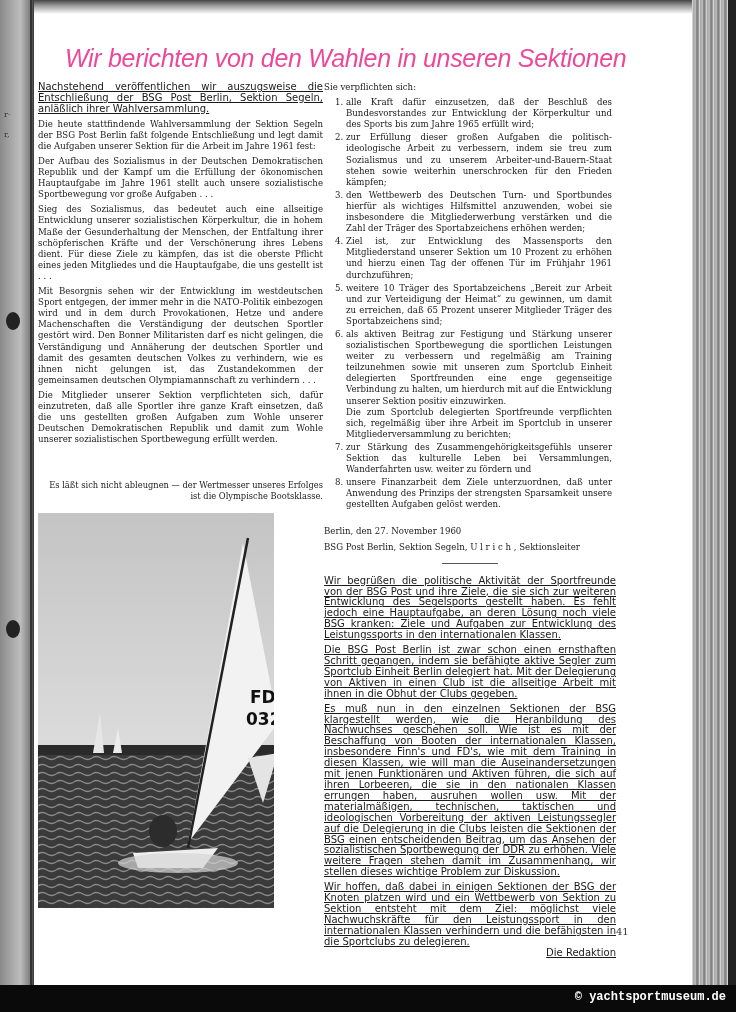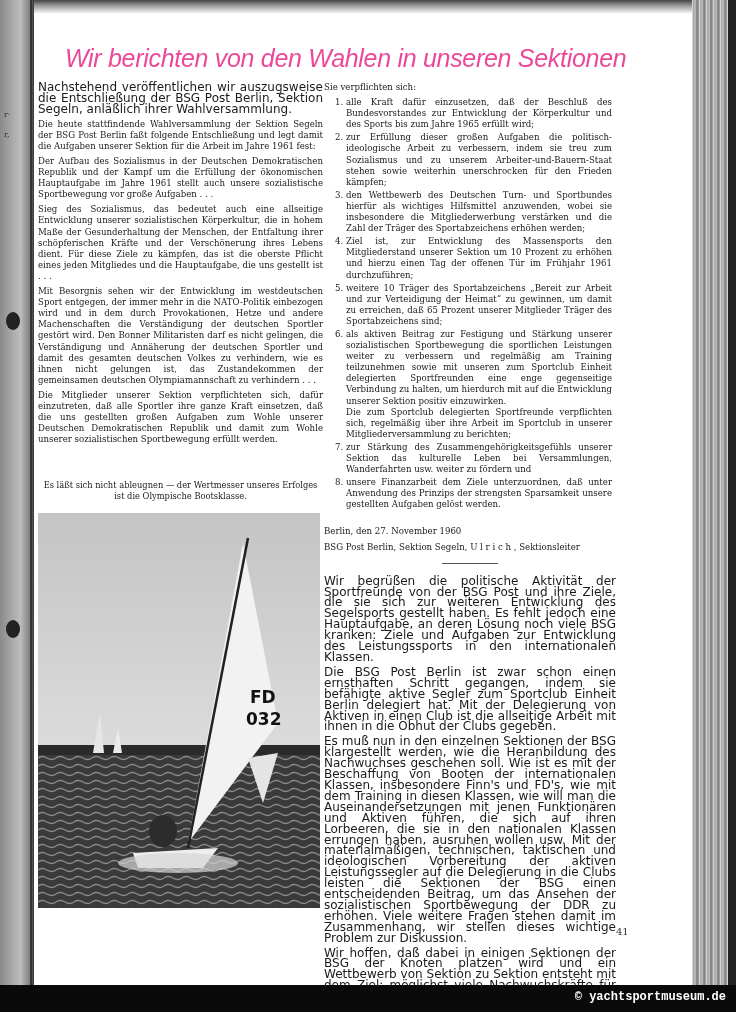--- a/index.html
+++ b/index.html
@@ -11,27 +11,27 @@
   .hole{position:absolute;width:14px;height:18px;border-radius:50%;background:#222;}
   .margtxt{position:absolute;left:4px;font-size:8px;color:#333;}
   .rightstack{position:absolute;left:692px;top:0;width:44px;height:985px;background:repeating-linear-gradient(to right,#e5e5e5 0,#999 2px,#ccc 3px,#777 5px,#aaa 7px);}
   .rightstack .edge{position:absolute;right:0;top:0;width:8px;height:985px;background:#222;}
   .bottom{position:absolute;left:0;top:985px;width:736px;height:27px;background:#0a0a0a;}
   .credit{position:absolute;right:10px;top:990px;color:#fff;font-family:Liberation Mono, monospace;font-size:12px;font-weight:bold;}
   .page{position:absolute;left:34px;top:0;width:658px;height:985px;background:#fff;}
   .title{position:absolute;left:34px;top:44px;font-family:Liberation Sans, sans-serif;font-style:italic;font-size:25px;color:#ec4899;letter-spacing:-0.3px;white-space:nowrap;padding-left:31px;}
   .col{position:absolute;font-size:8.6px;line-height:11.1px;color:#1a1a1a;text-align:justify;}
   .col p{margin:0 0 4px 0;}
-  .sans{font-family:"DejaVu Sans",sans-serif;font-size:12px;line-height:10.9px;}
+  .sans{font-family:"DejaVu Sans",sans-serif;font-size:10px;line-height:10.9px;text-decoration:underline;}
   .left{left:38px;top:82px;width:285px;}
   .right{left:324px;top:82px;width:292px;}
   ol{margin:4px;padding:0 0 0 18px;}
   ol li{margin-bottom:2px;}
-  .caption{position:absolute;left:38px;top:480px;width:285px;font-size:8.3px;line-height:10.5px;color:#222;text-align:center;}
-  .photo{position:absolute;left:38px;top:513px;width:282px;height:395px;overflow:hidden;background:#bef264;}
+  .caption{position:absolute;left:38px;top:480px;width:285px;font-size:8.3px;line-height:10.5px;color:#222;text-align:right;}
+  .photo{position:absolute;left:38px;top:513px;width:236px;height:395px;overflow:hidden;background:#bef264;}
   .sig{margin-top:2px;}
   .divider{width:56px;height:1px;background:#555;margin:10px auto 12px auto;}
   .rightal{text-align:right;}
   .pageno{position:absolute;left:616px;top:926px;font-size:10px;color:#333;}
 </style>
 </head>
 <body>
 
 <div class="scan">
   <div class="page"></div>

